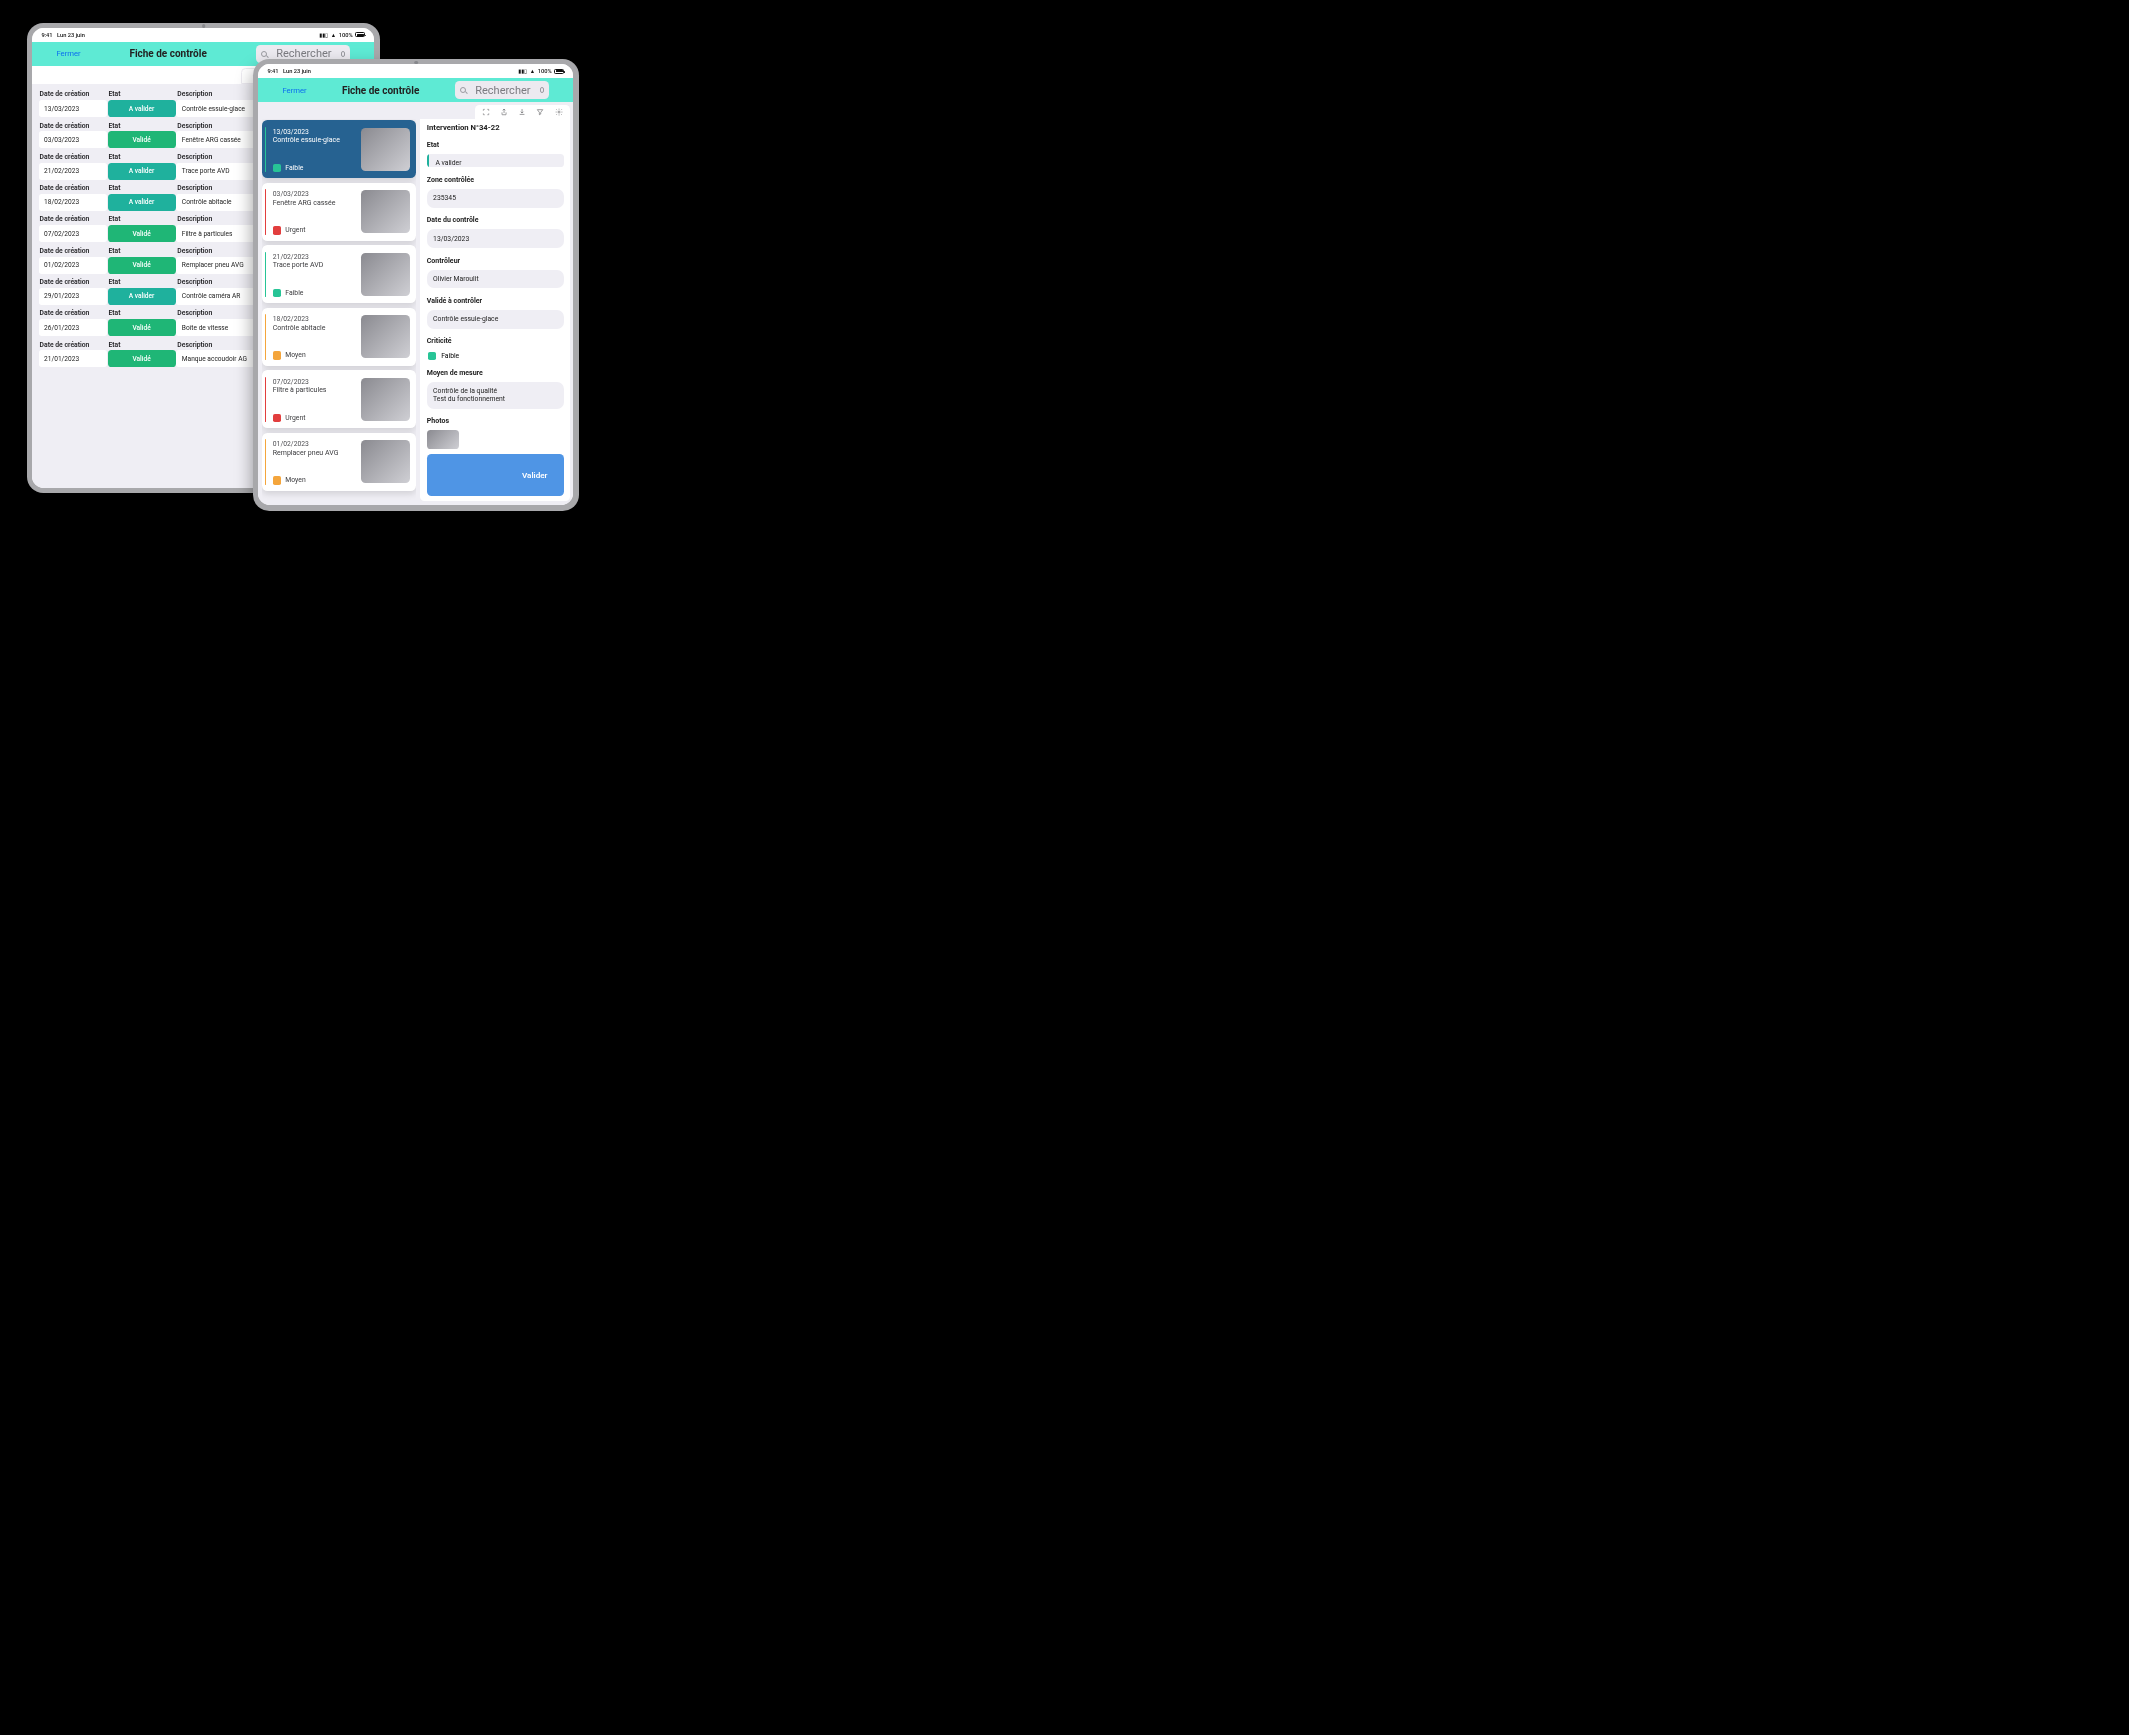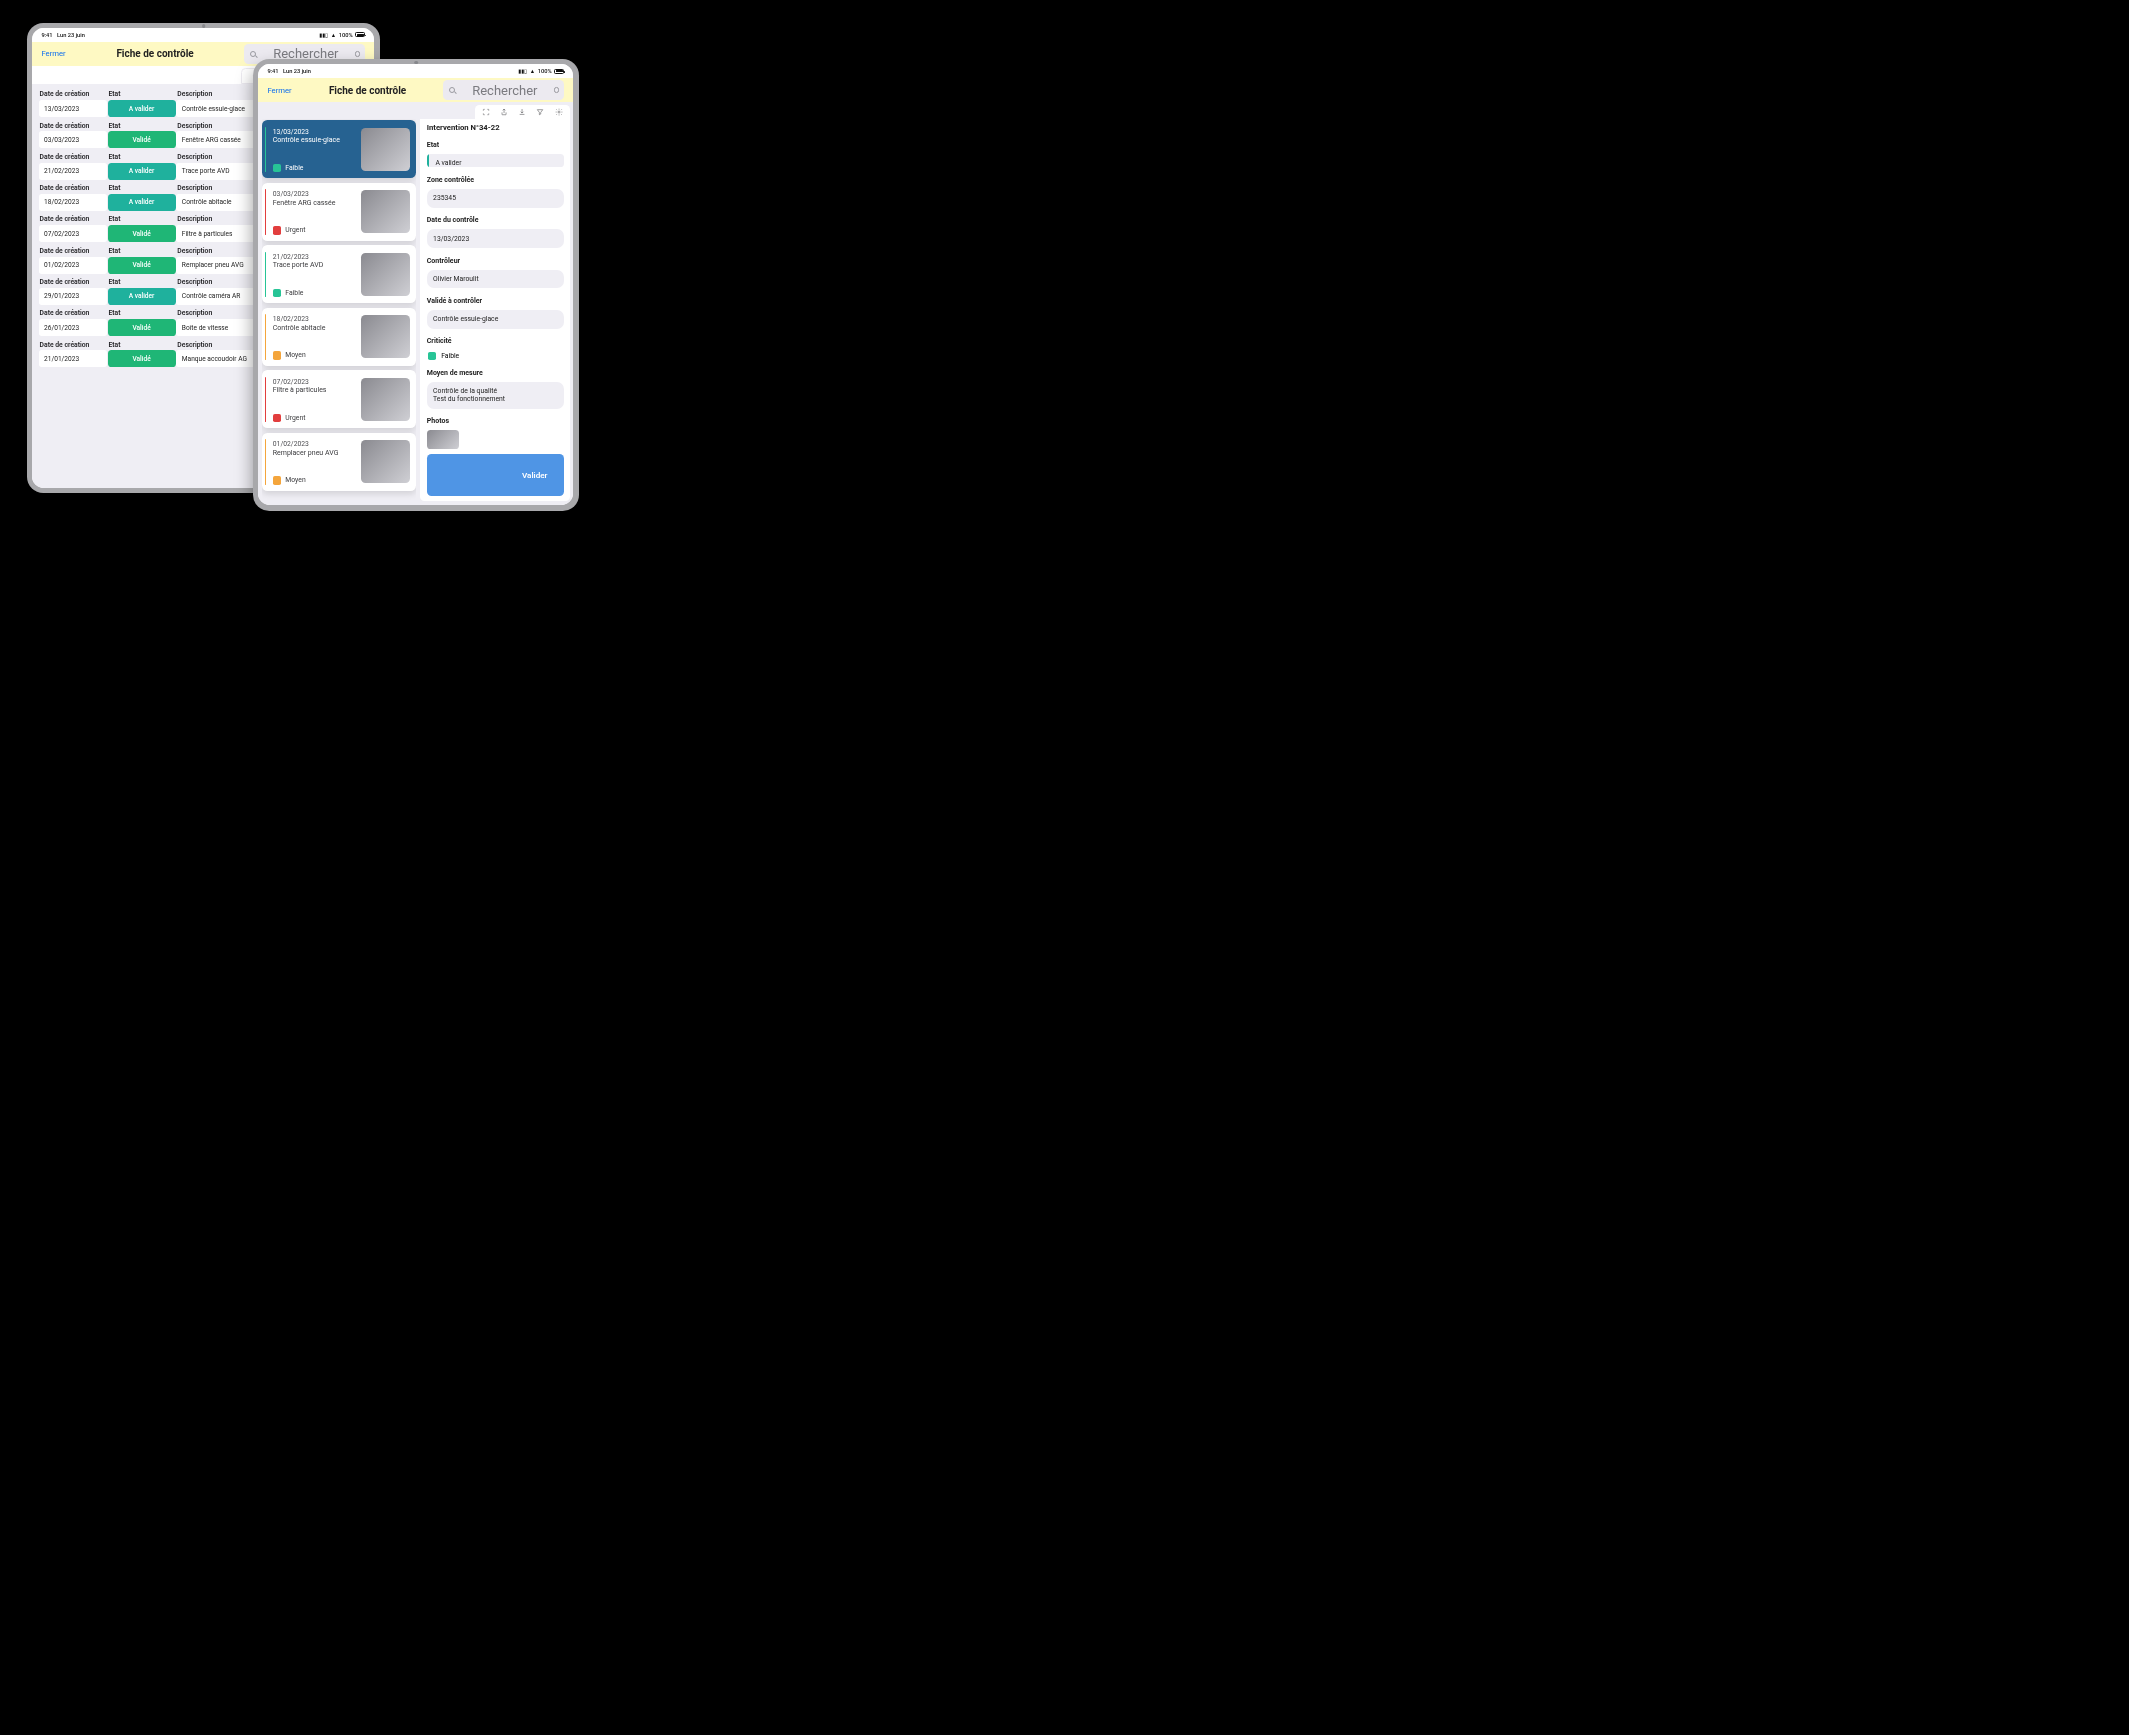--- a/index.html
+++ b/index.html
@@ -15,24 +15,24 @@
   .tablet-b .screen { width: 315px; height: 441px; }
 
   .statusbar { height: 13.6px; display:flex; align-items:center; justify-content:space-between; padding: 0 9px; font-size: 5.7px; font-weight: 500; color:#111; background:#fff; }
   .statusbar .sb-left { display:flex; gap:4.5px; }
   .statusbar .sb-right { display:flex; align-items:center; gap:2.7px; }
   .sb-battery { display:inline-block; width:10px; height:5px; border:0.5px solid #111; border-radius:1.4px; position:relative; }
   .sb-battery::after { content:""; position:absolute; right:-1.4px; top:1.4px; width:0.9px; height:1.8px; background:#111; border-radius:0.5px; }
   .sb-battery .fill { position:absolute; inset:0.5px; background:#111; border-radius:0.5px; }
   .sb-wifi, .sb-signal { font-size:5.4px; }
 
-  .header { height: 24.4px; display:flex; align-items:center; justify-content:space-between; padding: 0 9px; background:#fef9c3; }
+  .header { height: 24.4px; display:flex; align-items:center; justify-content:space-between; padding: 0 24px; background:#5eead4; }
   .header .close { color:#0b6def; font-size:7.7px; font-weight:400; }
   .header .title { font-size:10px; font-weight:700; color:#222; }
-  .header .search { display:flex; align-items:center; gap:17px; background:#eceaf0; border-radius:4.5px; padding:2.7px 5.4px; color:#7b7b80; font-size:13px; }
+  .header .search { display:flex; align-items:center; gap:9px; background:#eceaf0; border-radius:4.5px; padding:2.7px 5.4px; color:#7b7b80; font-size:11px; }
   .header .search .mg { width:6.3px; height:6.3px; border:0.7px solid #9a9aa0; border-radius:50%; position:relative; }
   .header .search .mg::after { content:""; position:absolute; width:2.7px; height:0.7px; background:#9a9aa0; right:-2.3px; bottom:-0.5px; transform:rotate(45deg); }
   .header .search .mic { width:4.5px; height:6.3px; border:0.5px solid #9a9aa0; border-radius:2.3px; position:relative; }
 
   .toolbar { height: 16.3px; display:flex; align-items:center; justify-content:flex-end; gap:11.8px; padding: 0 10px; background:#efeef4; }
   .tablet-a .toolbar { background:#fff; border:0.5px solid #eceaf0; border-radius:4.5px 4.5px 0 0; margin: 1.8px 6.3px 0 auto; width:127px; padding:0 8.1px; }
   .tablet-b .toolbar-wrap { padding: 2.7px 3.6px 0 3.6px; background:#efeef4; display:flex; }
   .tablet-b .toolbar-wrap .left-spacer { flex:1; }
   .tablet-b .toolbar-inner { background:#fff; border-radius:4.5px 4.5px 0 0; padding:2.7px 7.2px; display:flex; gap:10px; }
   .tb-icon { width:8.1px; height:8.1px; color:#4a4a4f; }

